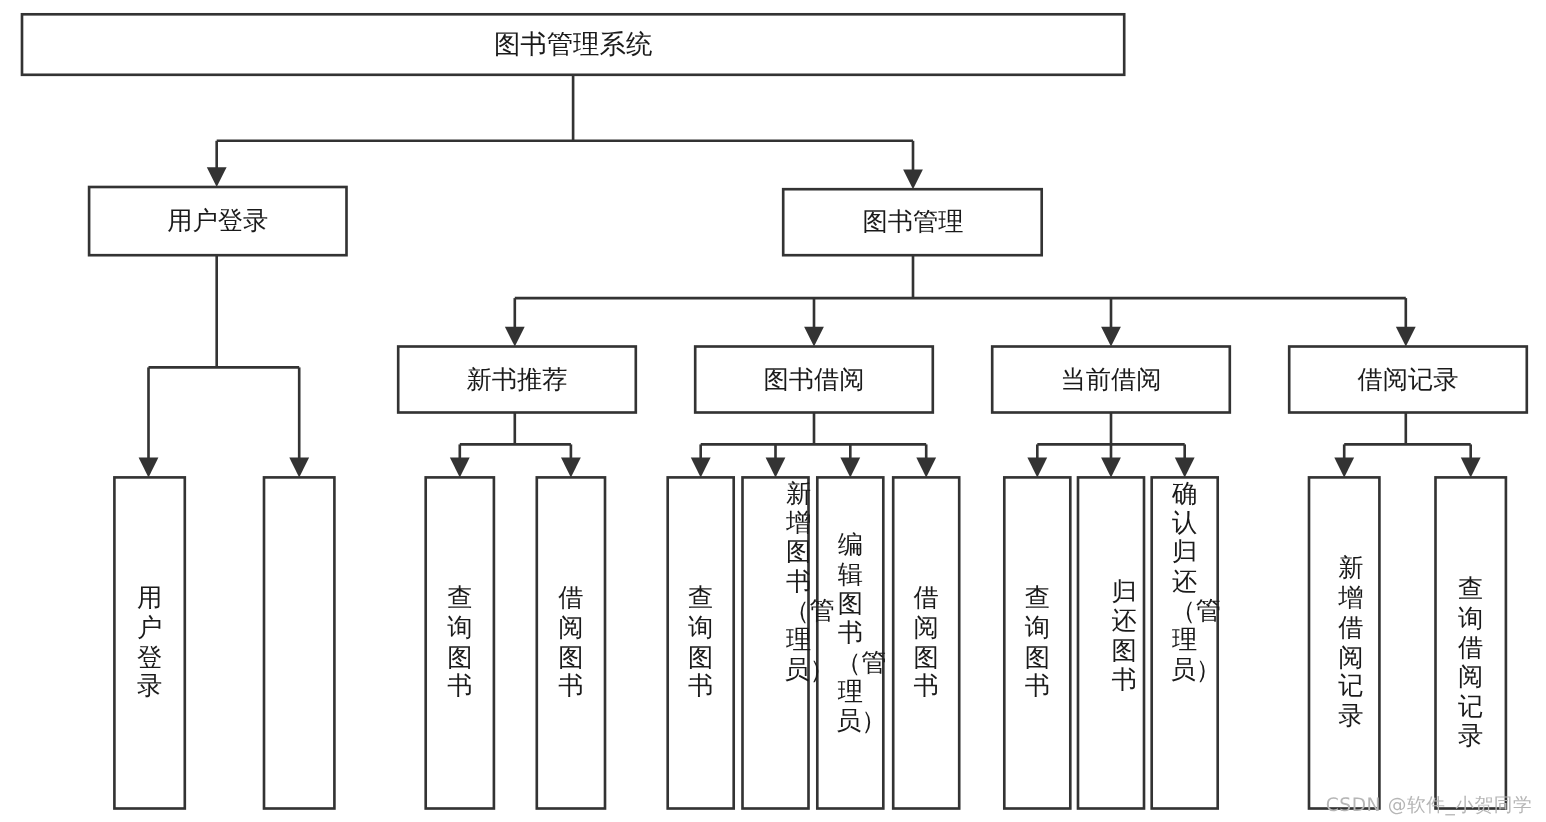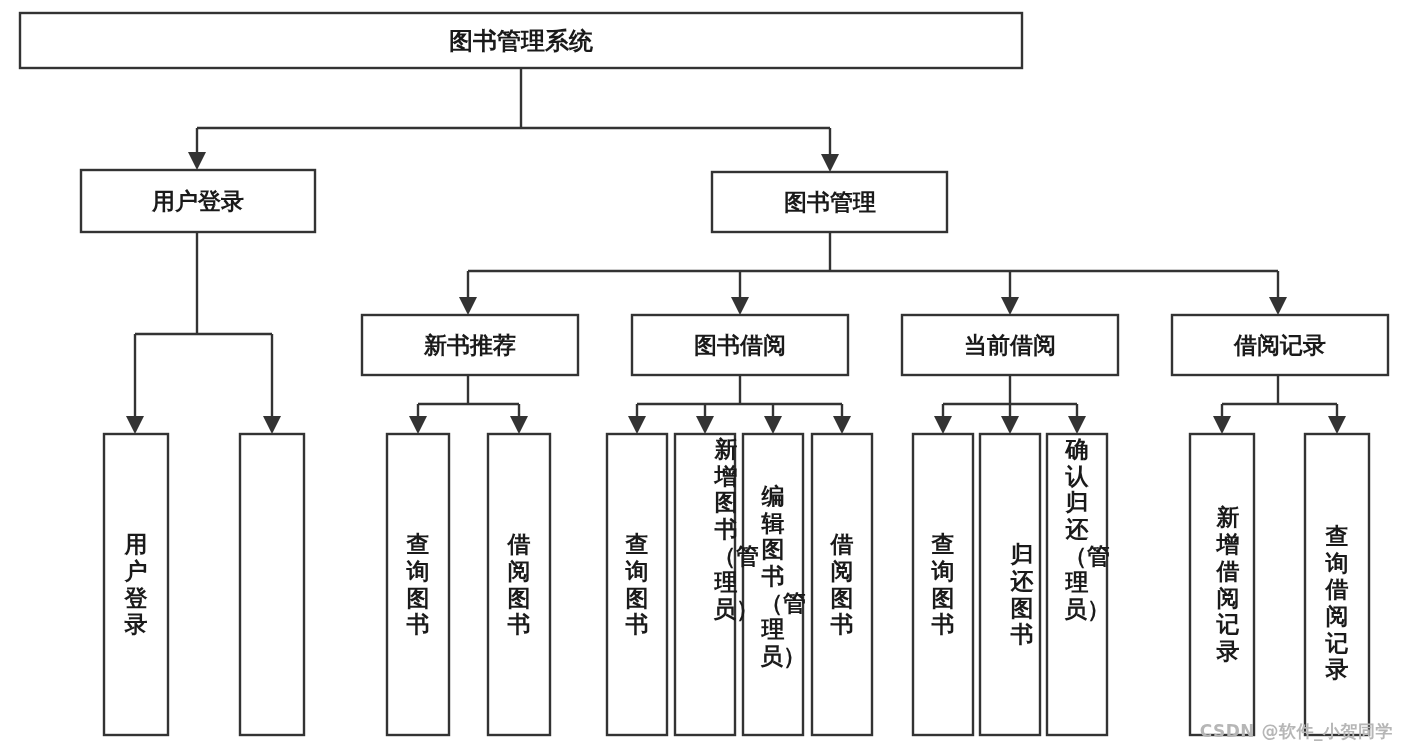--- a/index.html
+++ b/index.html
@@ -9,21 +9,20 @@
   }
   body {
     font-family: "DejaVu Sans", "Liberation Sans", sans-serif;
   }
   #diagram-root {
     position: relative;
     width: 1405px;
     height: 747px;
     background: #ffffff;
     overflow: hidden;
-    font-weight: bold;
   }
   svg.flow {
     position: absolute;
     left: 0;
     top: 0;
     width: 1405px;
     height: 747px;
     display: block;
   }
   .node-box {
@@ -227,21 +226,21 @@
   <div class="leaf-label" style="left:743px; top:436px; width:60px; height:297px; align-items:flex-start;margin-top:47px;">
     <span>编辑图书（管理员）</span>
   </div>
   <div class="leaf-label" style="left:812px; top:434px; width:60px; height:301px;">
     <span>借阅图书</span>
   </div>
 
   <div class="leaf-label" style="left:913px; top:434px; width:60px; height:301px;">
     <span>查询图书</span>
   </div>
-  <div class="leaf-label" style="left:980px; top:444px; width:84px; height:301px;align-items:center;">
+  <div class="leaf-label" style="left:980px; top:428px; width:84px; height:301px;align-items:center;">
     <span>归还图书</span>
   </div>
   <div class="leaf-label" style="left:1047px; top:436px; width:60px; height:297px; align-items:flex-start;border-radius:23px;">
     <span>确认归还（管理员）</span>
   </div>
 
   <div class="leaf-label" style="left:1190px; top:434px; width:76px; height:301px;">
     <span>新增借阅记录</span>
   </div>
   <div class="leaf-label" style="left:1305px; top:434px; width:64px; height:338px;">

